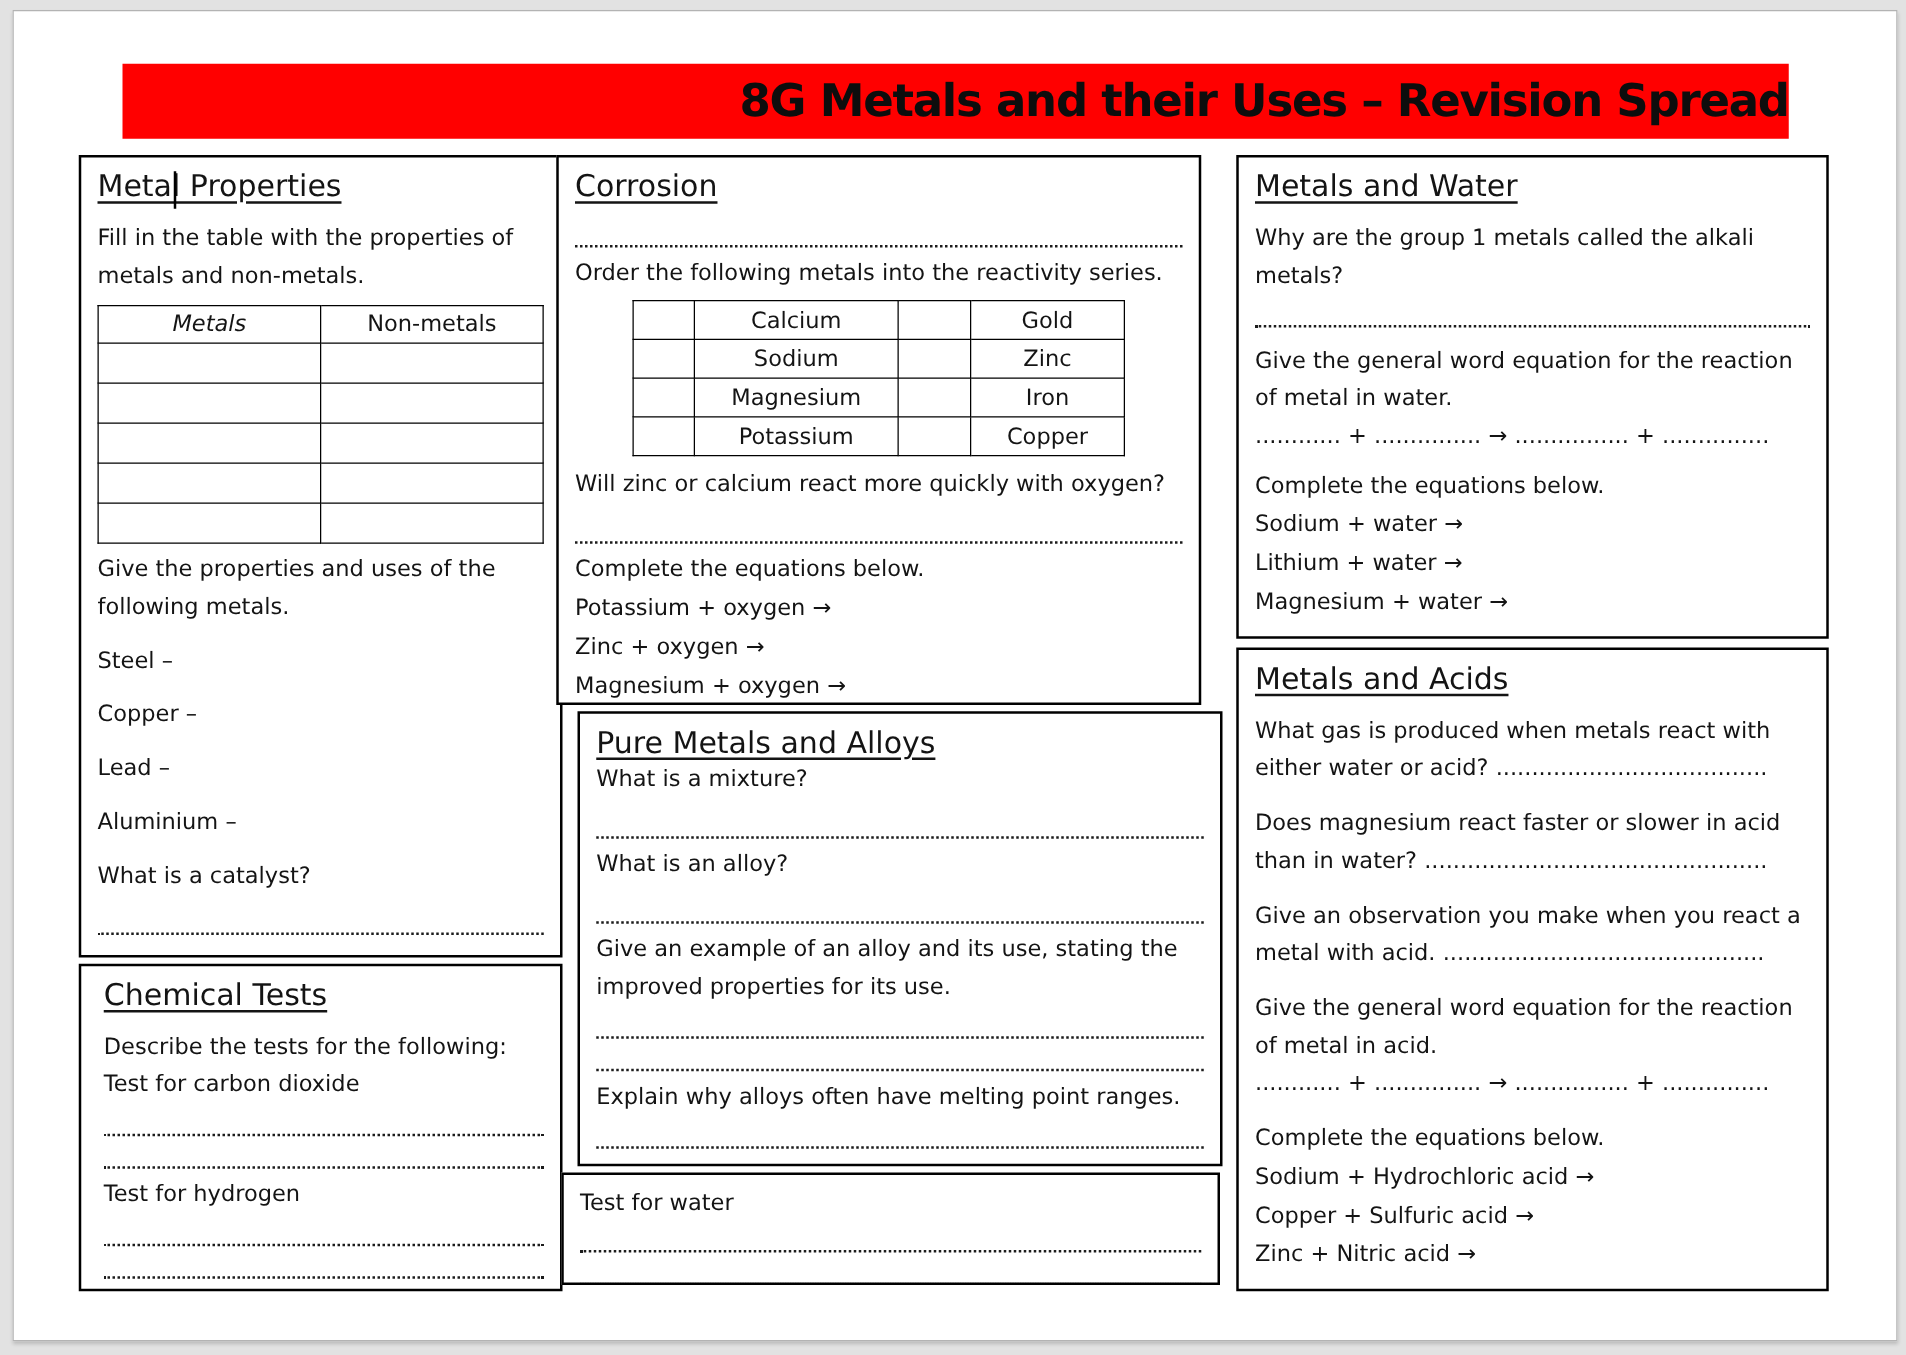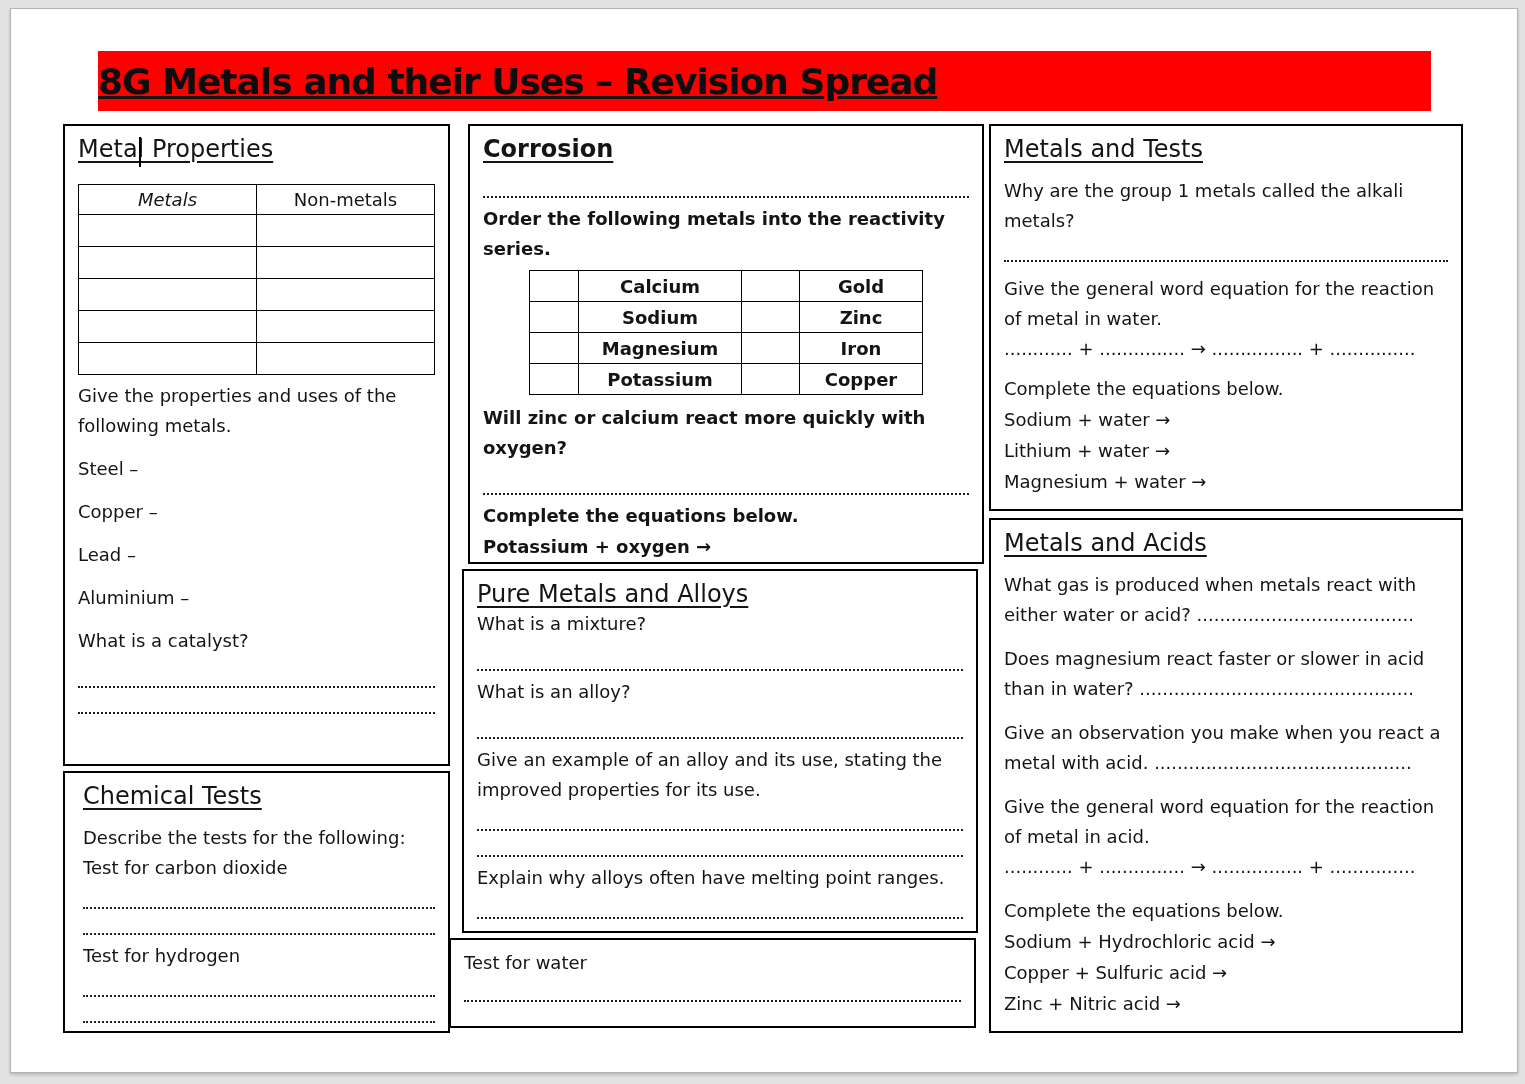--- a/index.html
+++ b/index.html
@@ -11,21 +11,21 @@
     overflow:hidden;
   }
   .page{
     position:absolute;left:10px;top:8px;width:1506px;height:1063px;
     background:#ffffff;border:1px solid #b3b3b3;
     box-shadow:0 2px 3px rgba(0,0,0,0.18);
   }
   .banner{
     position:absolute;left:87px;top:42px;width:1333px;height:60px;
     background:#ff0000;
-    display:flex;align-items:center;justify-content:flex-start;text-decoration:underline;
+    display:flex;align-items:center;justify-content:flex-end;
   }
   .banner-title{
     font-size:36px;font-weight:bold;letter-spacing:-1px;color:#0d0d0d;
     white-space:nowrap;
   }
   .box{
     position:absolute;background:#ffffff;border:2px solid #000;
     box-sizing:border-box;padding:8px 13px;overflow:hidden;
   }
   .h{
@@ -58,20 +58,21 @@
 <div class="page">
 
   <div class="banner">
     <div class="banner-title">8G Metals and their Uses – Revision Spread</div>
   </div>
 
   <div class="box" style="left:52px;top:115px;width:387px;height:642px;">
     <div class="caret"></div>
     <div class="h">Metal Properties</div>
     <div class="sp12"></div>
+    <div class="t">Fill in the table with the properties of metals and non-metals.</div>
     <table class="props-table">
       <tbody>
           <tr>
         <th style="width:50%;font-style:italic;">Metals</th>
         <th>Non-metals</th>
       </tr>
       <tr>
             <td></td>
             <td></td>
           </tr>
@@ -108,21 +109,21 @@
     <div class="sp12"></div>
     <div class="t">Describe the tests for the following:</div>
     <div class="t">Test for carbon dioxide</div>
     <div class="dotline"></div>
     <div class="dotline"></div>
     <div class="t" style="margin-top:4px;">Test for hydrogen</div>
     <div class="dotline"></div>
     <div class="dotline"></div>
   </div>
 
-  <div class="box" style="left:457px;top:115px;width:516px;height:440px;font-weight:bold;">
+  <div class="box" style="left:434px;top:115px;width:516px;height:440px;">
     <div class="h">Corrosion</div>
     <div class="dotline" style="margin-top:16px;"></div>
     <div class="t">Order the following metals into the reactivity series.</div>
     <table class="react-table">
       <tbody>
           <tr>
         <td class="rt-c1"></td>
         <td class="rt-c2">Calcium</td>
         <td class="rt-c3"></td>
         <td class="rt-c4">Gold</td>
@@ -169,21 +170,21 @@
     <div class="dotline fine"></div>
   </div>
 
   <div class="box" style="left:438px;top:929px;width:527px;height:90px;">
     <div class="t">Test for water</div>
     <div class="dotline" style="margin-top:6px;"></div>
     <div class="dotline fine"></div>
   </div>
 
   <div class="box" style="left:978px;top:115px;width:474px;height:387px;">
-    <div class="h">Metals and Tests</div>
+    <div class="h">Metals and Water</div>
     <div class="sp12"></div>
     <div class="t">Why are the group 1 metals called the alkali metals?</div>
     <div class="dotline"></div>
     <div class="sp6"></div>
     <div class="t">Give the general word equation for the reaction of metal in water.</div>
     <div class="t">............ + ............... → ................ + ...............</div>
     <div class="sp10"></div>
     <div class="t">Complete the equations below.</div>
     <div class="eq">Sodium + water →</div>
     <div class="eq">Lithium + water →</div>

